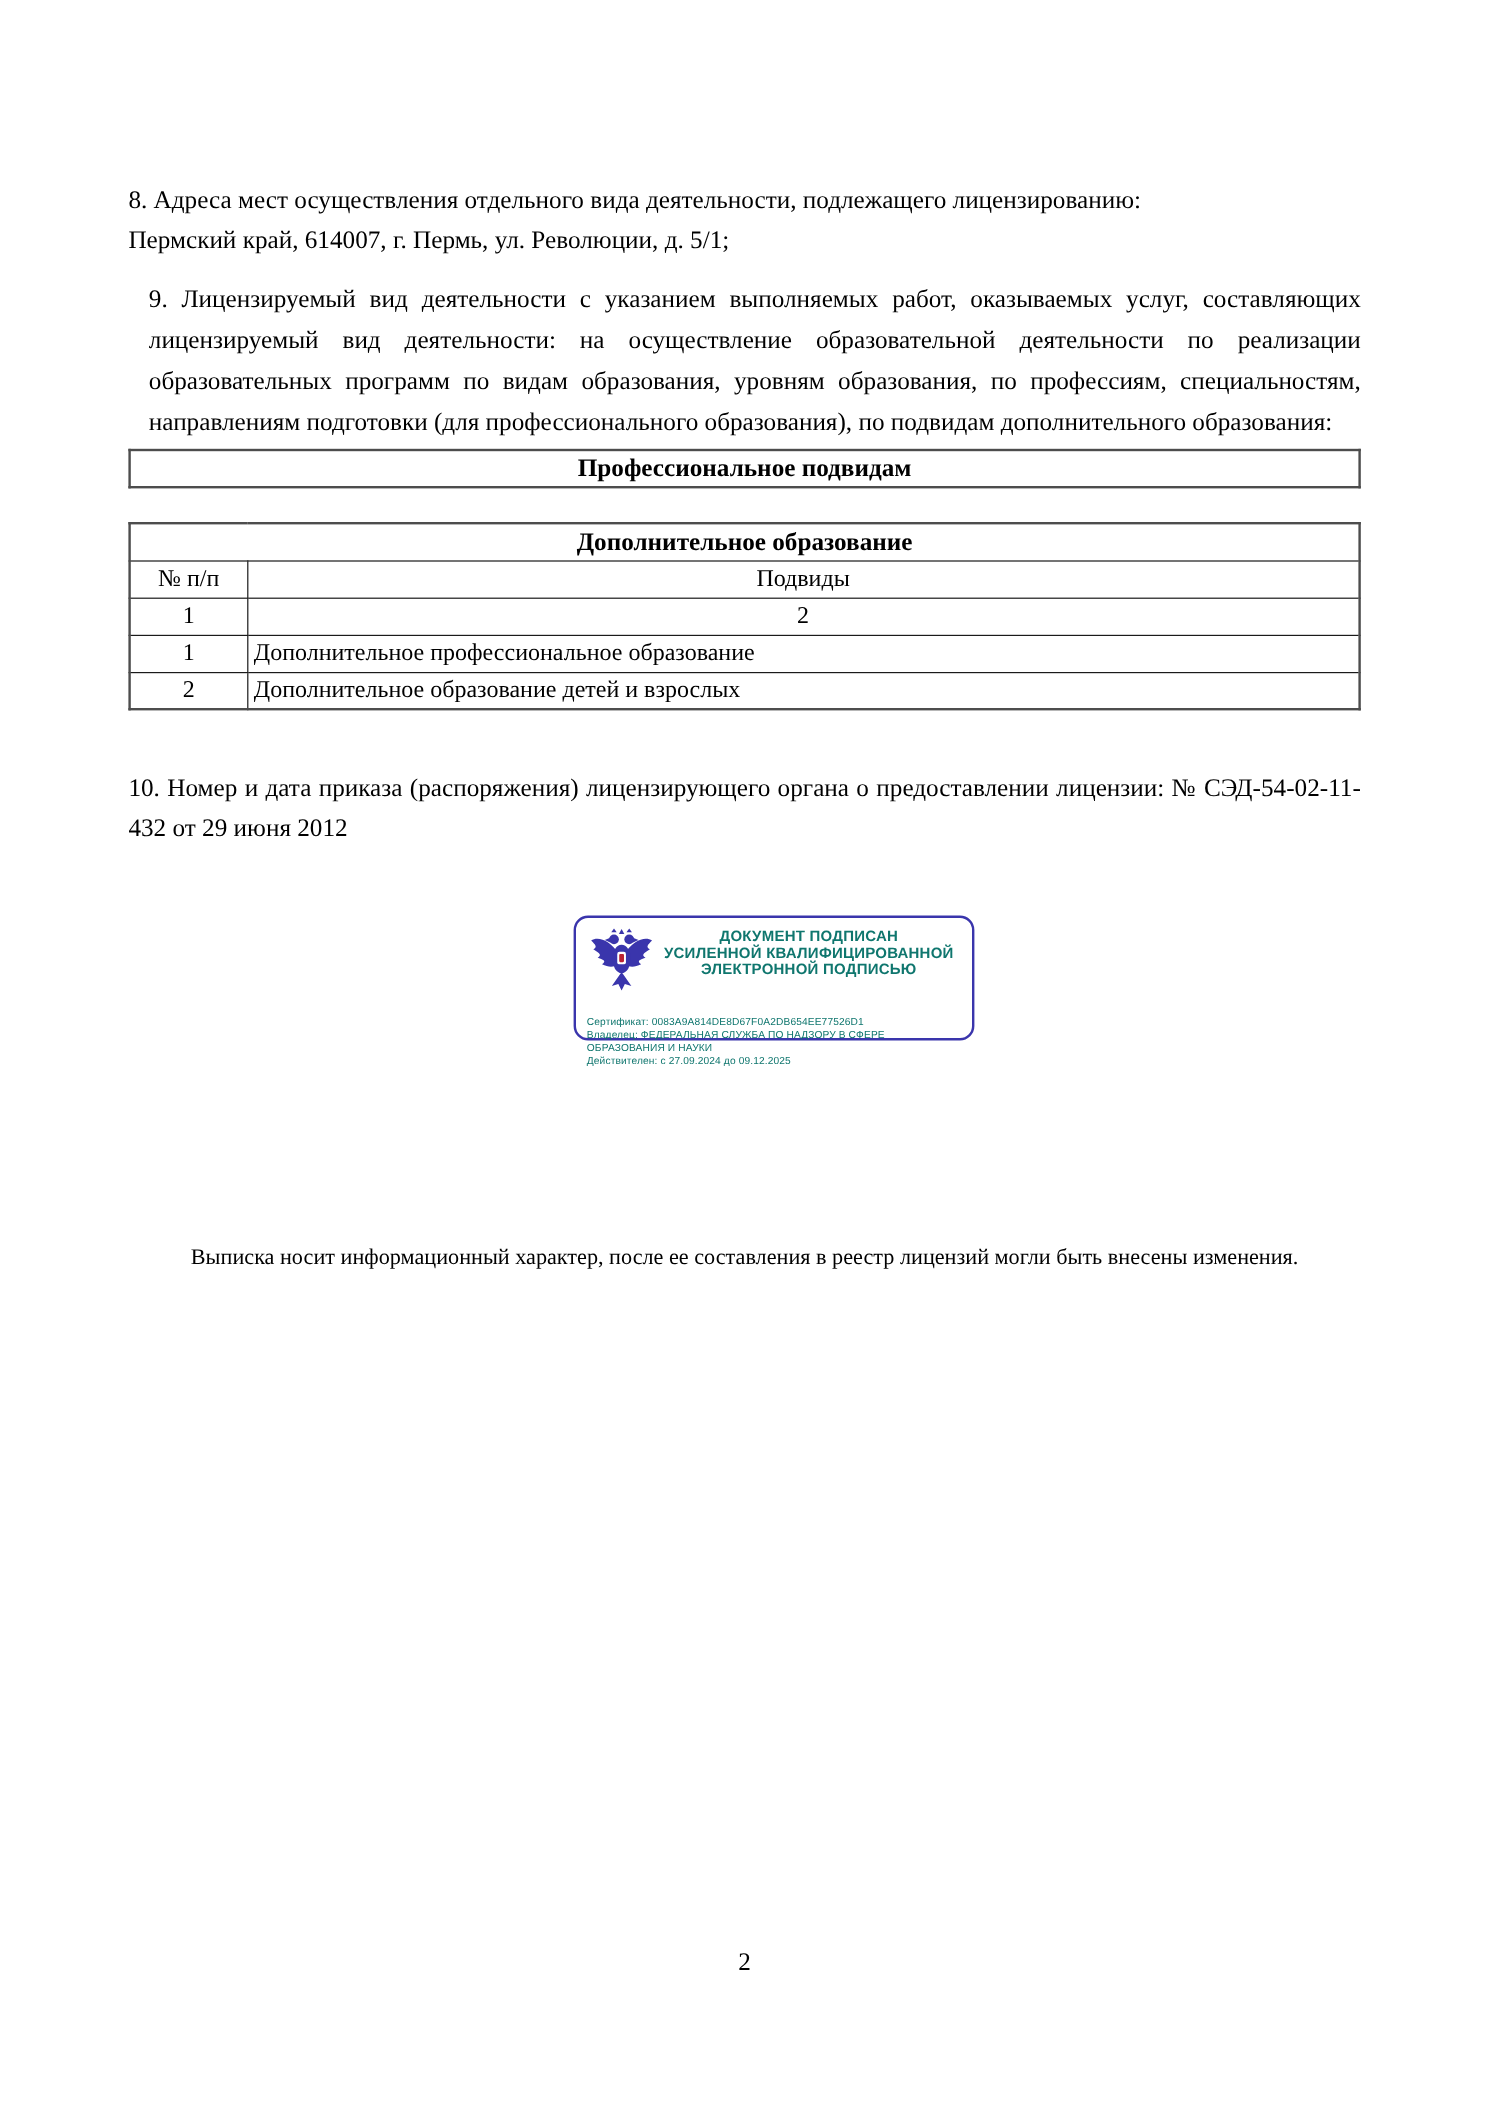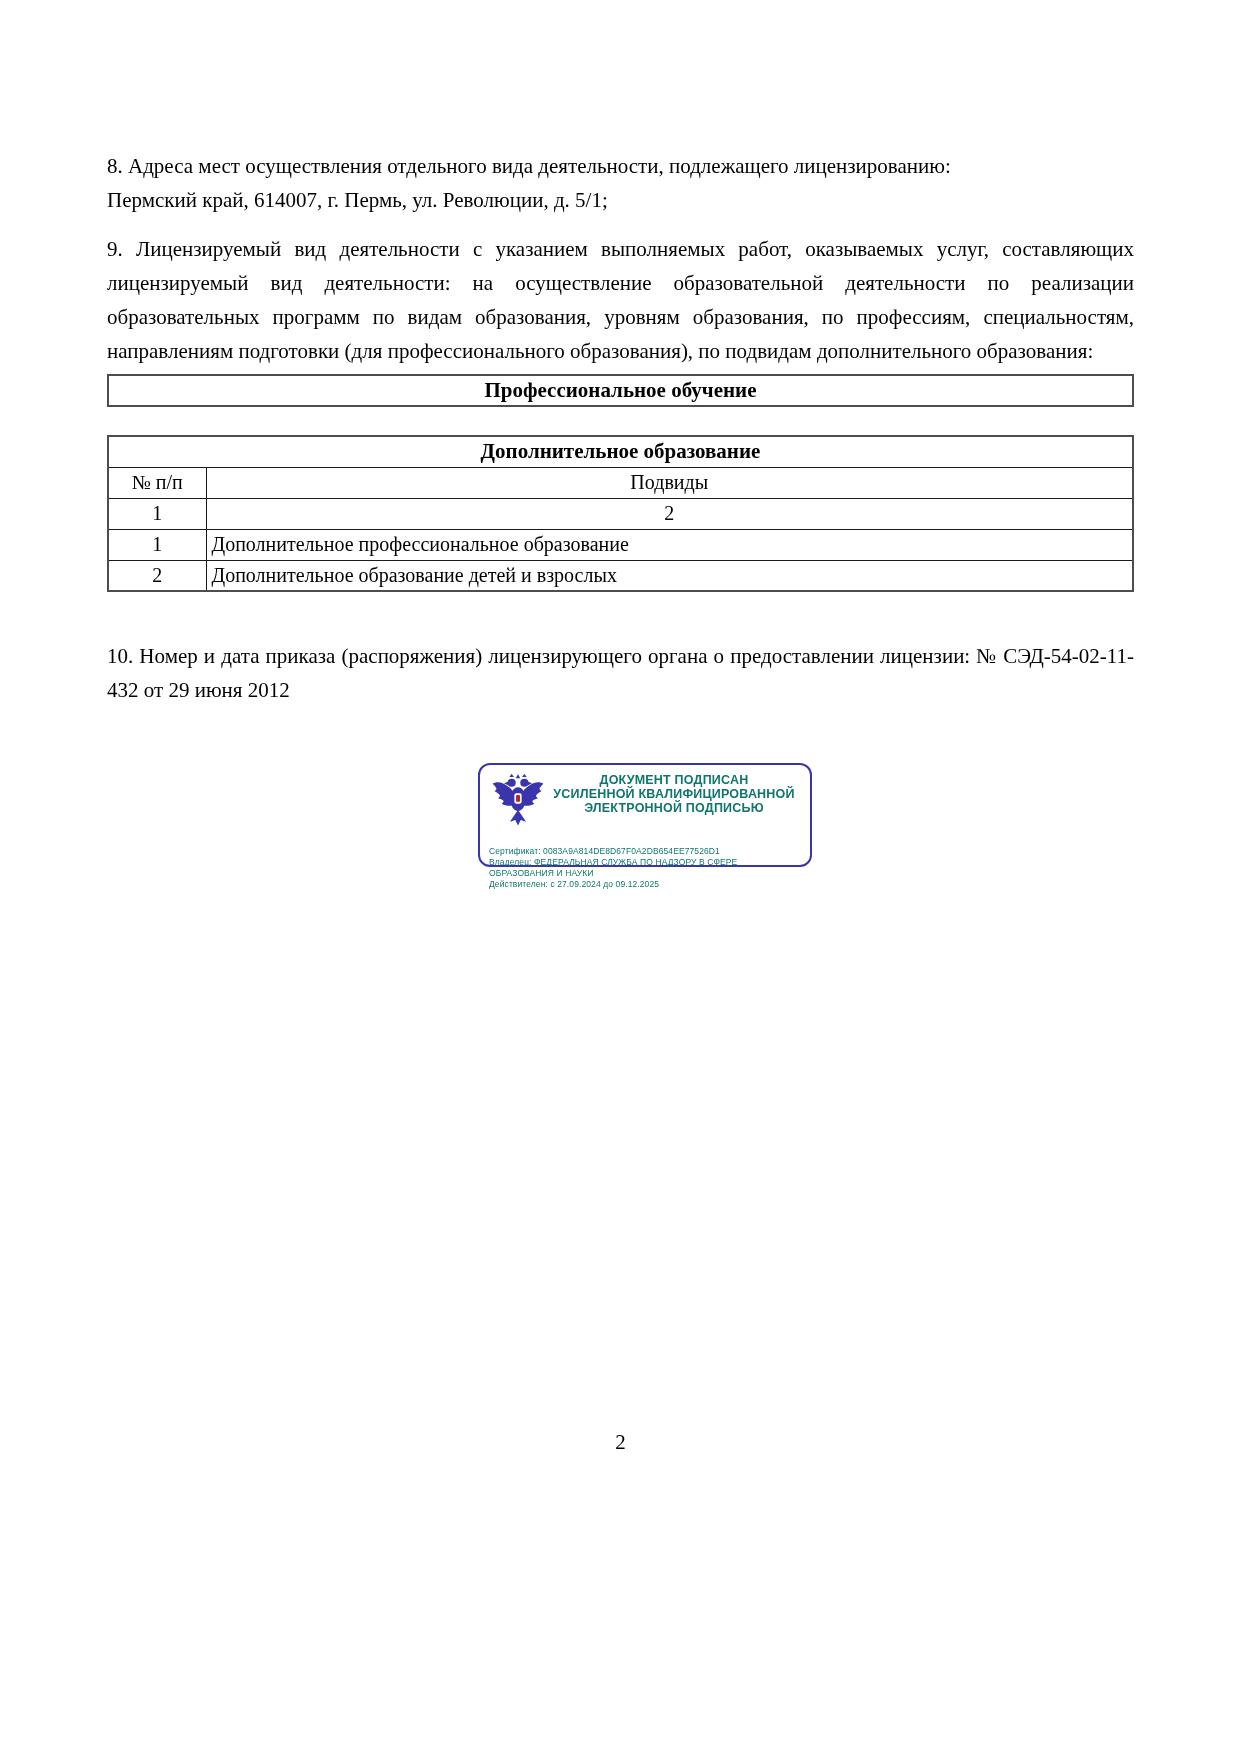--- a/index.html
+++ b/index.html
@@ -18,21 +18,21 @@
     position: absolute;
     left: 107px;
     top: 16px;
     width: 1027px;
   }
   .body-text {
     font-size: 21px;
     line-height: 34px;
   }
   .para8 { margin-top: 133px; }
-  .para9 { margin-top: 15px; text-align: justify; }
+  .para9 { margin-top: 15px; text-align: justify; margin-left: 17px; }
   .para10 { margin-top: 47px; text-align: justify; }
 
   table.doc-table {
     width: 100%;
     border-collapse: collapse;
     border: 2px solid #4d4d4d;
     font-size: 20px;
   }
   table.doc-table td {
     border: 1px solid #1a1a1a;
@@ -105,21 +105,21 @@
     <p class="body-text para8">
       <span>8. Адреса мест осуществления отдельного вида деятельности, подлежащего лицензированию:</span><br>
       <span>Пермский край, 614007, г. Пермь, ул. Революции, д. 5/1;</span>
     </p>
 
     <p class="body-text para9">9. Лицензируемый вид деятельности с указанием выполняемых работ, оказываемых услуг, составляющих лицензируемый вид деятельности: на осуществление образовательной деятельности по реализации образовательных программ по видам образования, уровням образования, по профессиям, специальностям, направлениям подготовки (для профессионального образования), по подвидам дополнительного образования:</p>
 
     <table class="doc-table tbl-prof">
       <tbody>
         <tr>
-          <td class="title-cell">Профессиональное обучение</td>
+          <td class="title-cell">Профессиональное подвидам</td>
         </tr>
       </tbody>
     </table>
 
     <table class="doc-table tbl-add">
       <tbody>
         <tr>
           <td class="title-cell" colspan="2">Дополнительное образование</td>
         </tr>
         <tr>
@@ -170,17 +170,18 @@
           <div>ЭЛЕКТРОННОЙ ПОДПИСЬЮ</div>
         </div>
       </div>
       <div class="stamp-info">
         <div>Сертификат: 0083A9A814DE8D67F0A2DB654EE77526D1</div>
         <div>Владелец: ФЕДЕРАЛЬНАЯ СЛУЖБА ПО НАДЗОРУ В СФЕРЕ ОБРАЗОВАНИЯ И НАУКИ</div>
         <div>Действителен: с 27.09.2024 до 09.12.2025</div>
       </div>
     </div>
 
+    <p class="footer-note">Выписка носит информационный характер, после ее составления в реестр лицензий могли быть внесены изменения.</p>
 
     <div class="page-number">2</div>
 
   </div>
 </div>
 
 </body></html>

